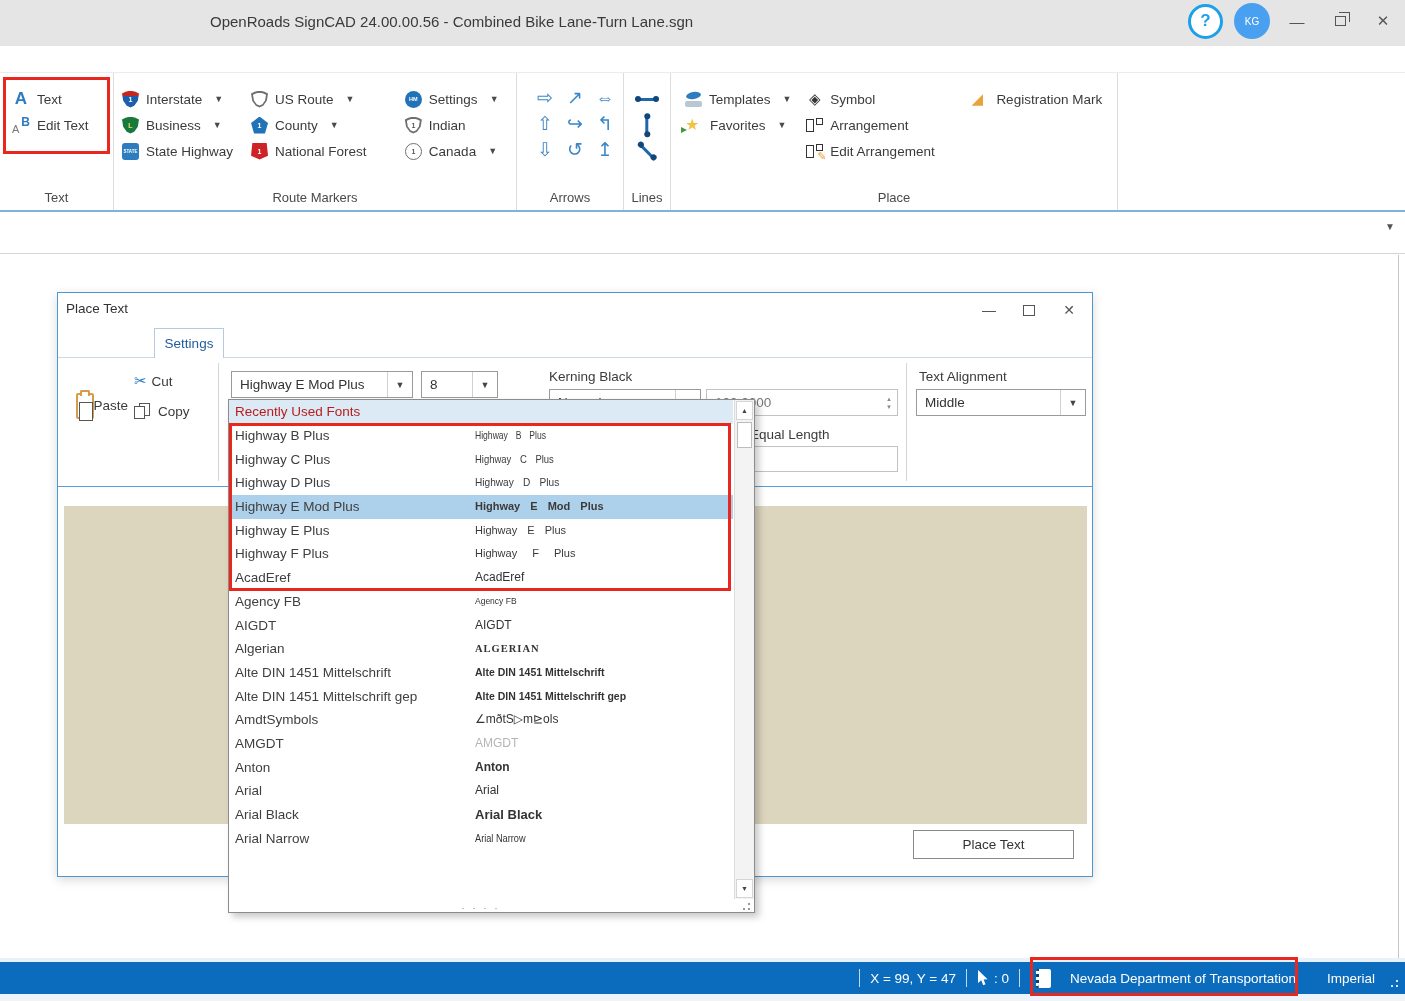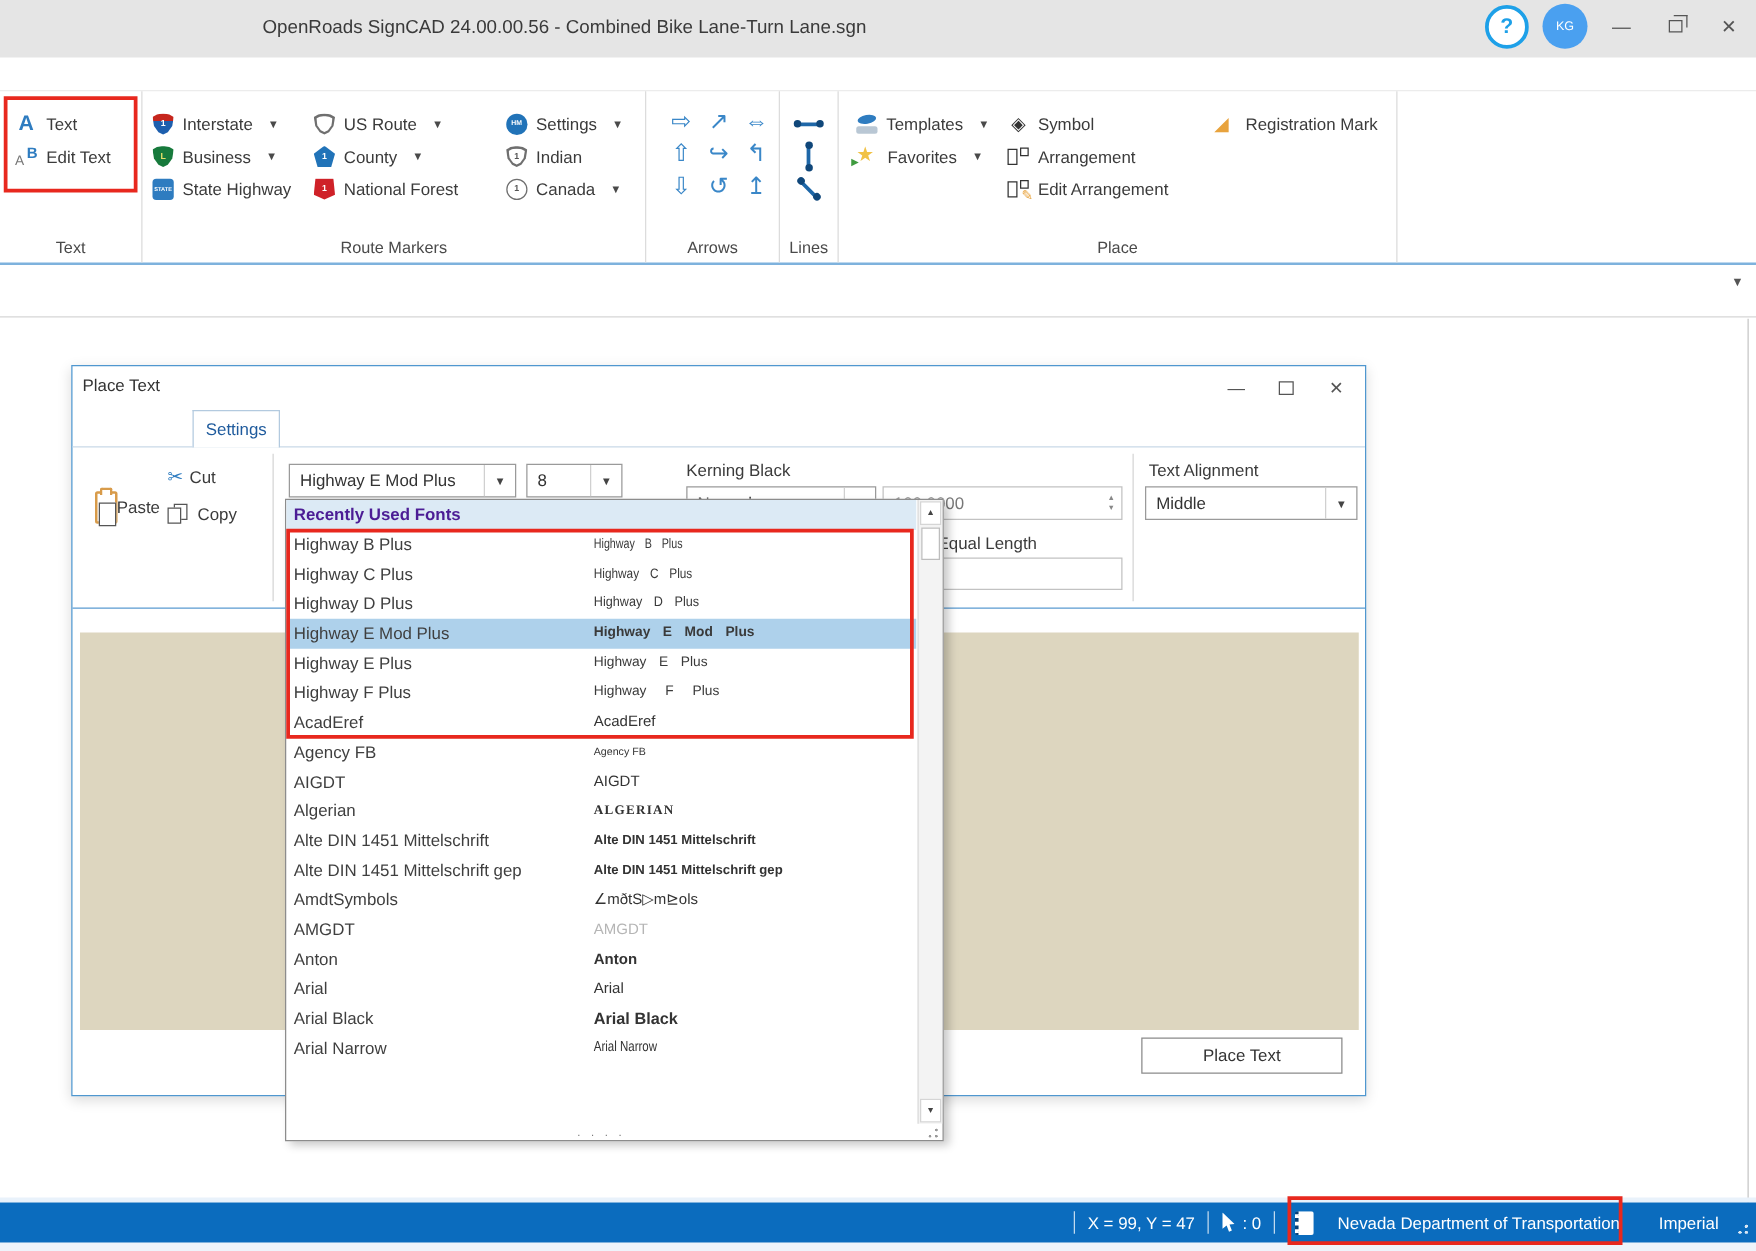--- a/index.html
+++ b/index.html
@@ -117,21 +117,21 @@
   .chk{position:absolute;width:14px;height:14px;border:1px solid #8a8a8a;background:#fff}
   .txtinput{position:absolute;border:1px solid #c2c2c2;background:#fff;height:26px}
   .canvas{position:absolute;left:6px;top:213px;width:1023px;height:318px;background:#ddd6bf}
   .place-btn{position:absolute;left:855px;top:537px;width:161px;height:29px;background:#fff;
          border:1px solid #8a8a8a;display:flex;align-items:center;justify-content:center;color:#333}
 
   
   .fontdd{position:absolute;left:228px;top:399px;width:527px;height:514px;background:#fff;
           border:1px solid #8c8c8c;box-shadow:4px 4px 7px rgba(0,0,0,.22);z-index:20;overflow:hidden}
   .dd-body{position:absolute;left:0;top:0;right:21px}
-  .dd-header{height:24px;line-height:24px;padding-left:6px;font-weight:bold;background:#dceaf5;color:#4c1d95}
+  .dd-header{height:24px;line-height:24px;padding-left:6px;font-weight:normal;background:#dceaf5;color:#b91c1c}
   .dd-header.gray{background:#d8d8d8}
   .dd-row{height:23.7px;line-height:23.7px;display:flex;align-items:center}
   .dd-row .nm{padding-left:6px;width:246px;color:#3f3f3f;flex:none}
   .dd-row.sel{background:#aed1eb}
   .pv{color:#333;font-size:12px;white-space:nowrap}
   .pv-hwy{font-size:11px;word-spacing:7px;color:#3a3a3a}
   .sel .pv-hwy{font-weight:bold}
   .pv-tiny{font-size:8.5px}
   .pv-algerian{font-family:"Liberation Serif",serif;font-weight:bold;font-size:10.5px;letter-spacing:1px}
   .pv-din{font-size:10.5px;font-weight:bold}

